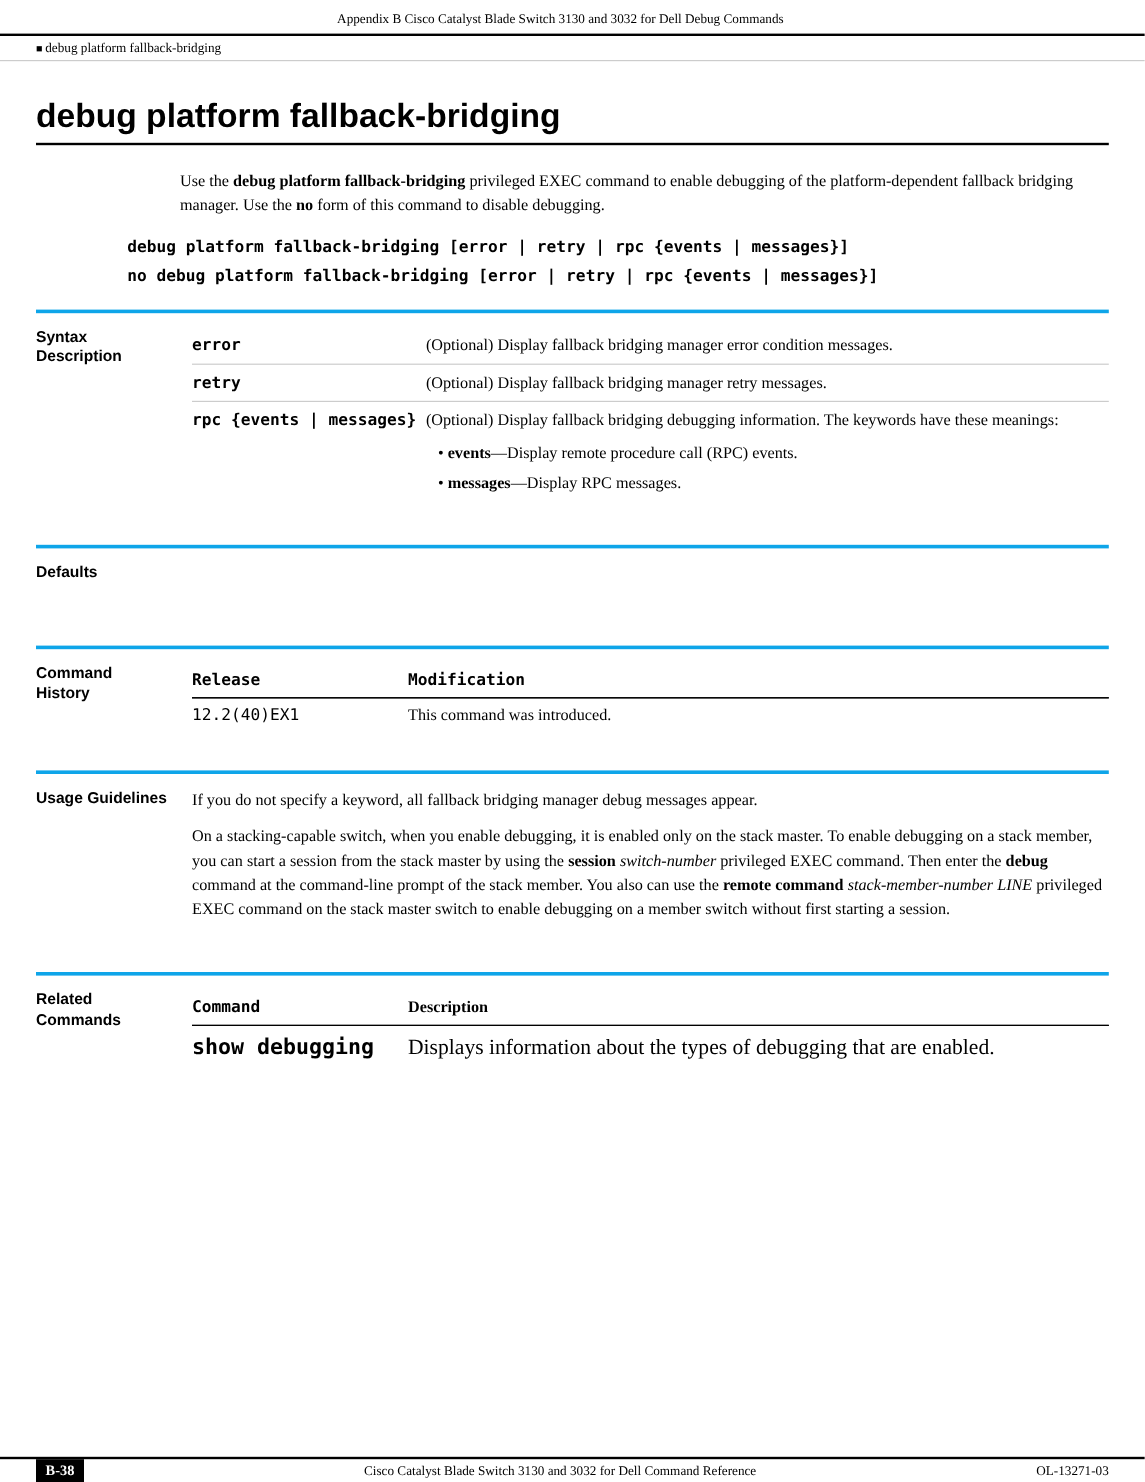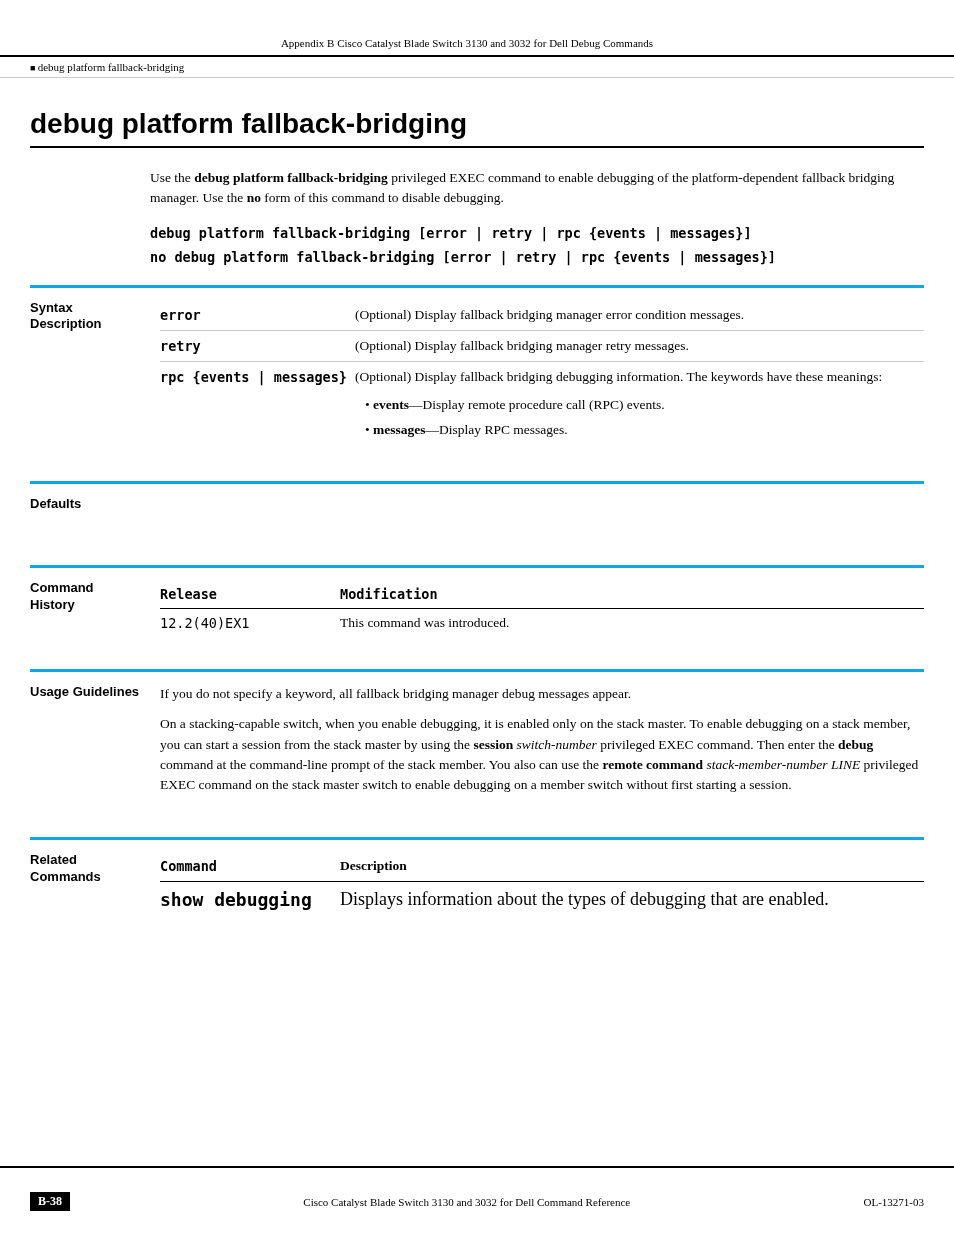--- a/index.html
+++ b/index.html
@@ -14,21 +14,20 @@
     }
 
     
     .page-header {
       display: flex;
       justify-content: space-between;
       align-items: center;
       padding: 10px 30px 6px 30px;
       border-bottom: 2px solid #000;
       font-size: 11px;
-      margin-top: 27px;
     }
     .header-left { font-weight: bold; }
     .header-center { font-size: 11px; }
 
     
     .breadcrumb {
       padding: 4px 30px;
       font-size: 11px;
       border-bottom: 1px solid #ccc;
     }
@@ -52,21 +51,21 @@
     
     .intro-para {
       margin-left: 120px;
       margin-bottom: 16px;
       line-height: 1.5;
       font-size: 13.5px;
     }
 
     
     .syntax-block {
-      margin-left: 120px;
+      margin-left: 76px;
       margin-bottom: 8px;
       font-weight: bold;
       font-size: 13.5px;
       font-family: monospace;
     }
 
     
     .section {
       display: flex;
       margin-top: 0;
@@ -193,21 +192,21 @@
     
     .page-footer {
       position: absolute;
       bottom: 0;
       left: 0;
       right: 0;
       border-top: 2px solid #000;
       display: flex;
       justify-content: space-between;
       align-items: center;
-      padding: 24px 30px;
+      padding: 0 30px;
       font-size: 11px;
     }
     .footer-page-num {
       background: #000;
       color: #fff;
       padding: 2px 8px;
       font-weight: bold;
       font-size: 12px;
     }
     .footer-right { font-size: 11px; }

